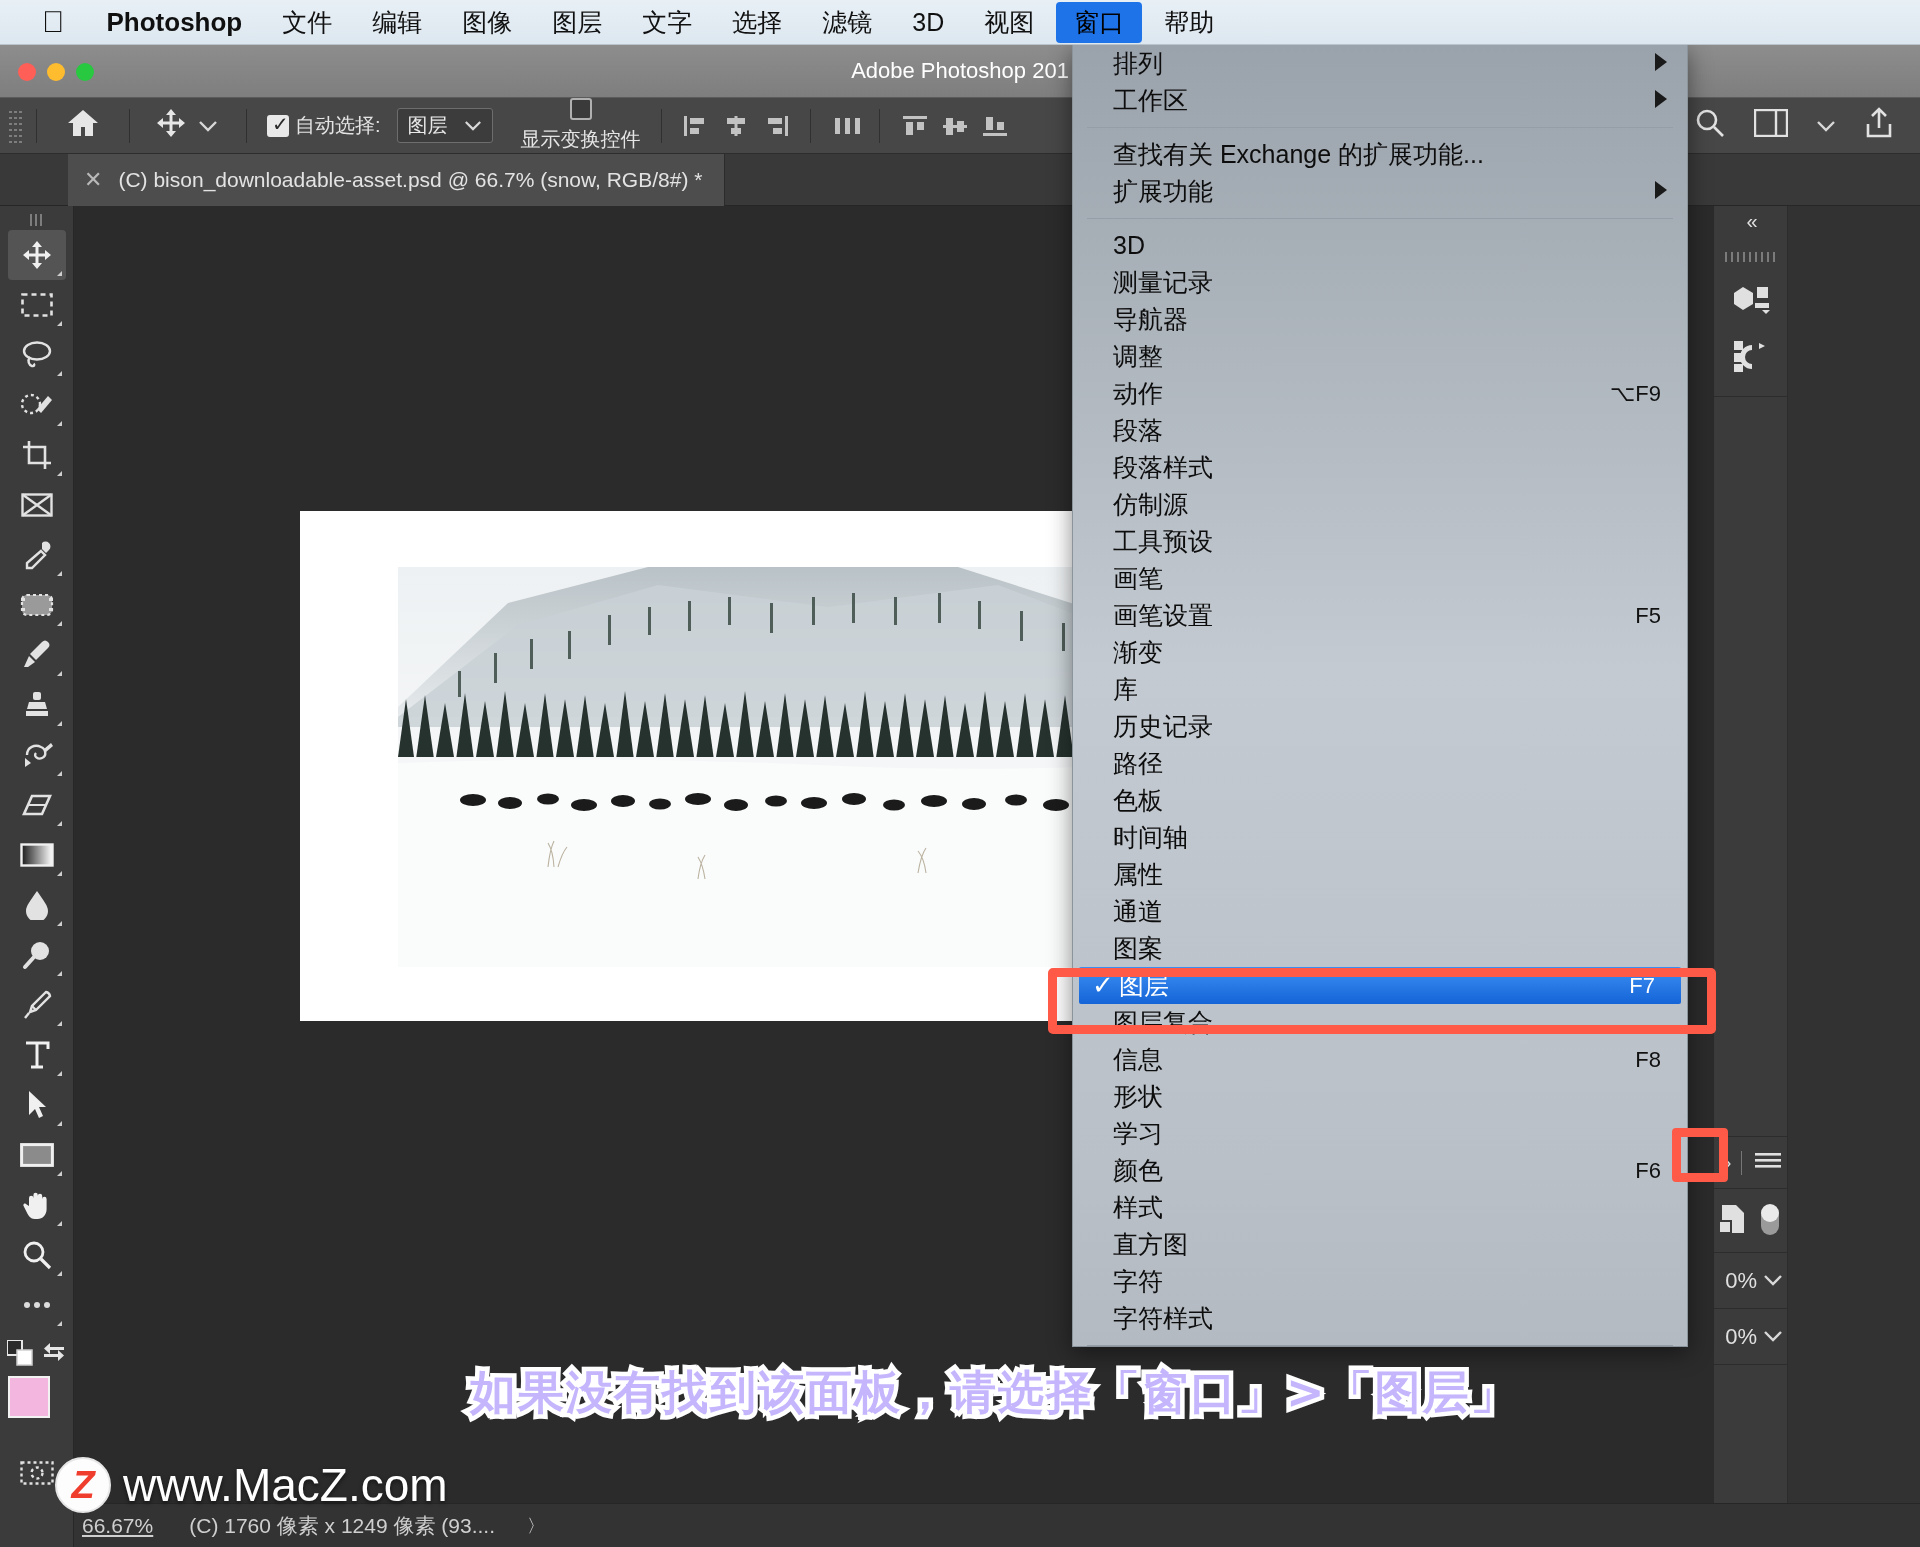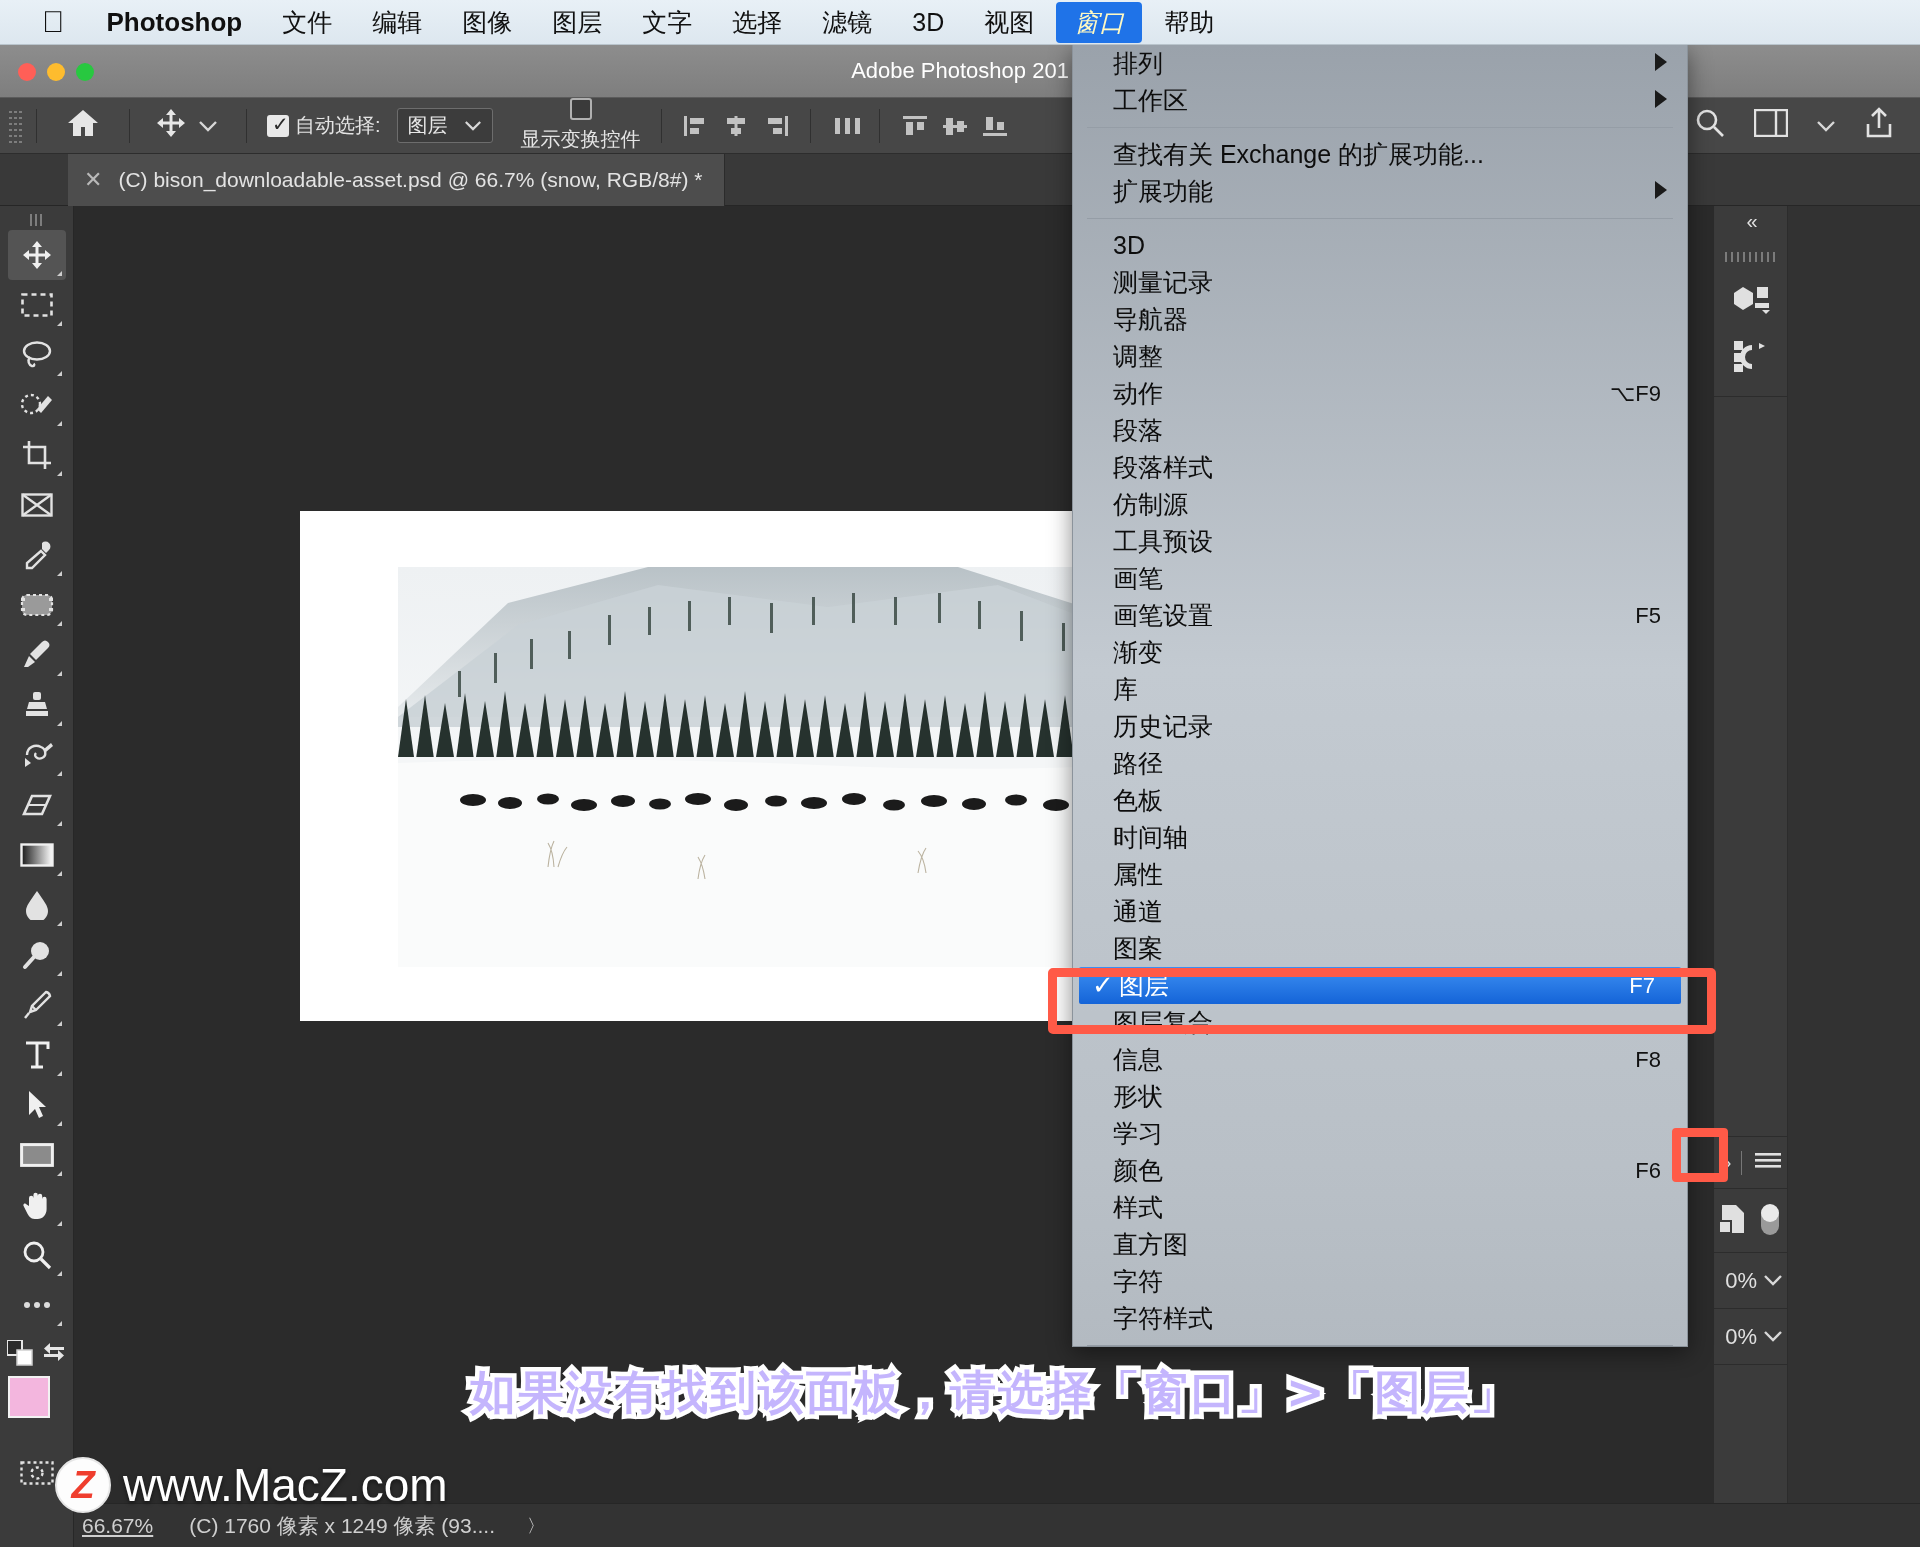--- a/index.html
+++ b/index.html
@@ -15,21 +15,21 @@
     background:linear-gradient(#e8f0f6,#dde7ef);
     border-bottom:1px solid #b9c4cc;
     display:flex; align-items:center; z-index:40;
   }
   .apple-logo{ margin-left:42px; font-size:30px; line-height:1; color:#101010; }
   .mb-item{
     font-size:25px; color:#101010; padding:4px 18px; margin:0 2px;
     border-radius:4px; white-space:nowrap;
   }
   .mb-item.bold{ font-weight:bold; font-size:26px; }
-  .mb-item.active{ background:#1f73e8; color:#fef9c3;font-style:italic; }
+  .mb-item.active{ background:#1f73e8; color:#000000; }
 
   
   #ps-window{
     position:absolute; left:0; top:45px; width:1920px; height:1502px;
     background:#323232;
   }
   #ps-titlebar{
     position:absolute; left:0; top:0; width:1920px; height:53px;
     background:linear-gradient(#8d8d8d,#7e7e7e);
     border-bottom:1px solid #5b5b5b;

